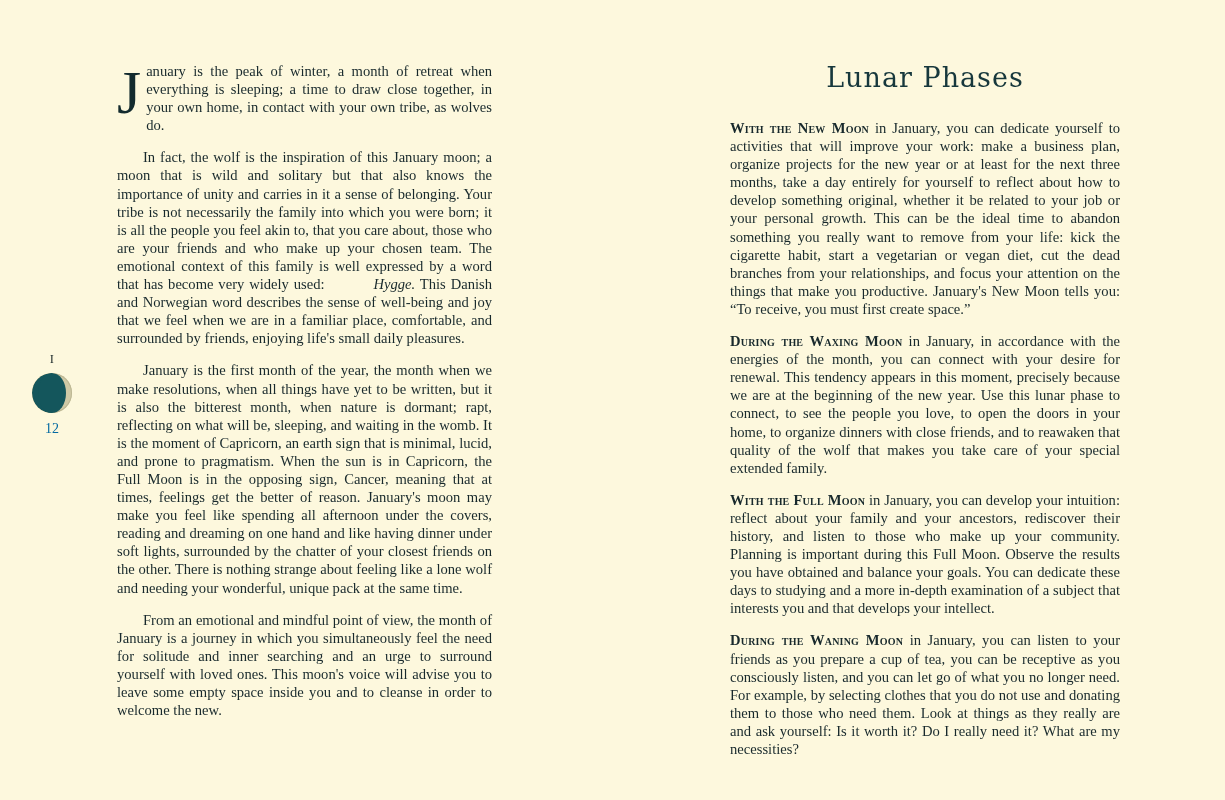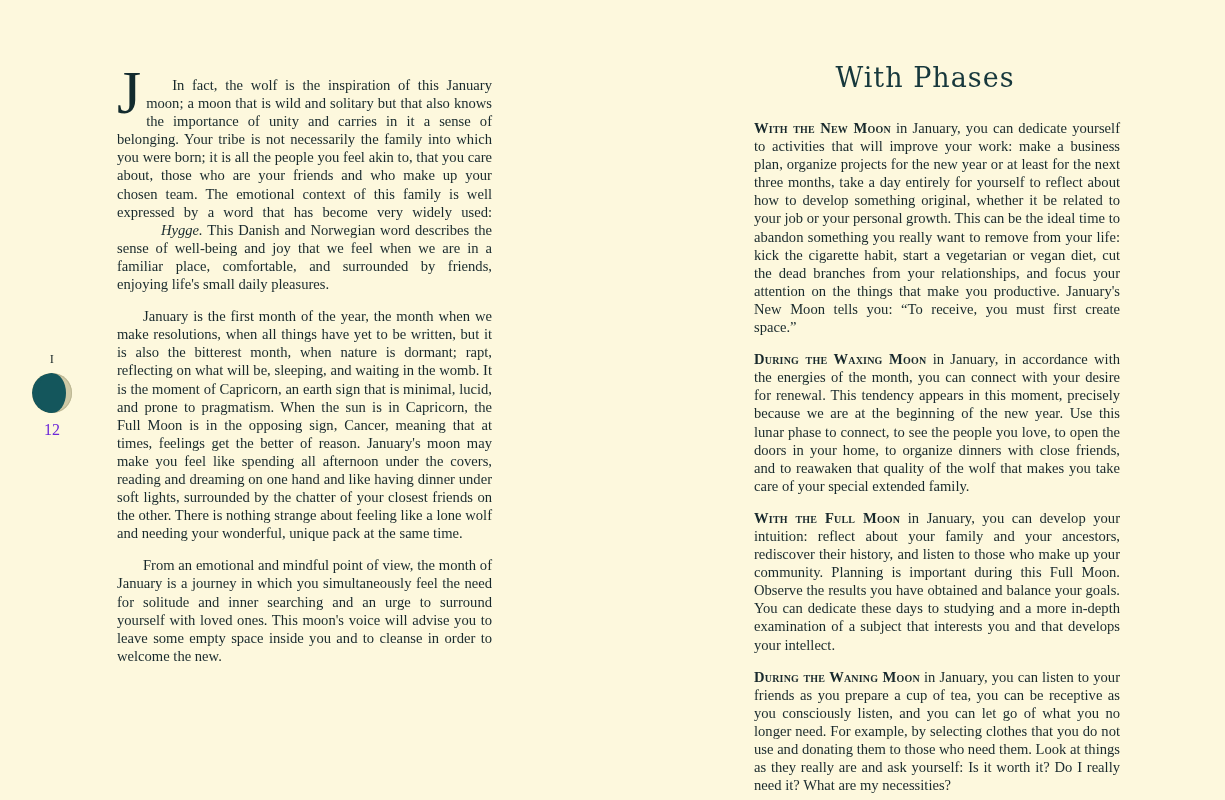--- a/index.html
+++ b/index.html
@@ -85,21 +85,20 @@
     text-align: center;
     font-family: "DejaVu Serif", serif;
     font-size: 27px;
     letter-spacing: 1px;
     color: #17383c;
     margin: 0 0 26px 0;
     font-weight: 400;
   }
   .lunar-block {
     margin-bottom: 14px;
-    margin-left: 24px;
   }
   .lunar-block p {
     font-size: 14.6px;
     line-height: 18.1px;
   }
   .lead {
     font-variant: small-caps;
     font-weight: 700;
     letter-spacing: 0.2px;
   }
@@ -140,55 +139,55 @@
   }
   .moon-left::after {
     content: "";
     position: absolute;
     left: 6px; top: 0;
     width: 28px; height: 40px;
     background: #14565c;
     border-radius: 50%;
   }
   .folio {
-    font-size: 16px;
-    color: #6d28d9;
+    font-size: 14px;
+    color: #0369a1;
   }
 </style>
 </head>
 <body>
 
 <div class="spread">
 
   <div class="page-left">
 
     <div class="margin-mark margin-left">
       <div class="roman">I</div>
       <div class="moon moon-left"></div>
       <div class="folio">12</div>
     </div>
 
     <div class="col-left">
 
-      <p class="first-para"><span class="dropcap">J</span></p>
+      <p class="first-para"><span class="dropcap">J</span><span>anuary is the peak of winter, a month of retreat when everything is sleeping; a time to draw close together, in your own home, in contact with your own tribe, as wolves do.</span></p>
 
       <p><span>In fact, the wolf is the inspiration of this January moon; a moon that is wild and solitary but that also knows the importance of unity and carries in it a sense of belonging. Your tribe is not necessarily the family into which you were born; it is all the people you feel akin to, that you care about, those who are your friends and who make up your chosen team. The emotional context of this family is well expressed by a word that has become very widely used: </span><span class="italic">Hygge.</span><span> This Danish and Norwegian word describes the sense of well-being and joy that we feel when we are in a familiar place, comfortable, and surrounded by friends, enjoying life's small daily pleasures.</span></p>
 
       <p>January is the first month of the year, the month when we make resolutions, when all things have yet to be written, but it is also the bitterest month, when nature is dormant; rapt, reflecting on what will be, sleeping, and waiting in the womb. It is the moment of Capricorn, an earth sign that is minimal, lucid, and prone to pragmatism. When the sun is in Capricorn, the Full Moon is in the opposing sign, Cancer, meaning that at times, feelings get the better of reason. January's moon may make you feel like spending all afternoon under the covers, reading and dreaming on one hand and like having dinner under soft lights, surrounded by the chatter of your closest friends on the other. There is nothing strange about feeling like a lone wolf and needing your wonderful, unique pack at the same time.</p>
 
       <p>From an emotional and mindful point of view, the month of January is a journey in which you simultaneously feel the need for solitude and inner searching and an urge to surround yourself with loved ones. This moon's voice will advise you to leave some empty space inside you and to cleanse in order to welcome the new.</p>
 
     </div>
   </div>
 
   <div class="page-right">
 
     <div class="col-right">
 
-      <h1 class="lunar-title">With Phases</h1>
+      <h1 class="lunar-title">Lunar Phases</h1>
 
       <div class="lunar-block">
         <p><span class="lead">With the New Moon</span><span> in January, you can dedicate yourself to activities that will improve your work: make a business plan, organize projects for the new year or at least for the next three months, take a day entirely for yourself to reflect about how to develop something original, whether it be related to your job or your personal growth. This can be the ideal time to abandon something you really want to remove from your life: kick the cigarette habit, start a vegetarian or vegan diet, cut the dead branches from your relationships, and focus your attention on the things that make you productive. January's New Moon tells you: “To receive, you must first create space.”</span></p>
       </div>
 
       <div class="lunar-block">
         <p><span class="lead">During the Waxing Moon</span><span> in January, in accordance with the energies of the month, you can connect with your desire for renewal. This tendency appears in this moment, precisely because we are at the beginning of the new year. Use this lunar phase to connect, to see the people you love, to open the doors in your home, to organize dinners with close friends, and to reawaken that quality of the wolf that makes you take care of your special extended family.</span></p>
       </div>
 
       <div class="lunar-block">

